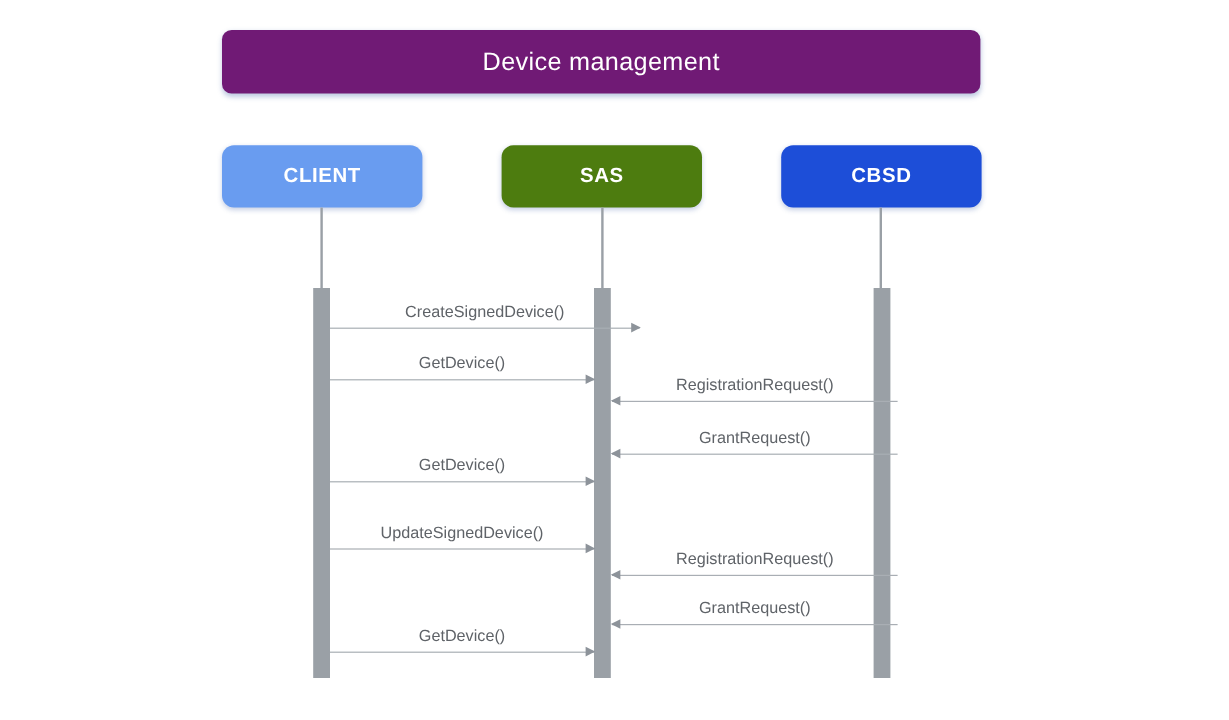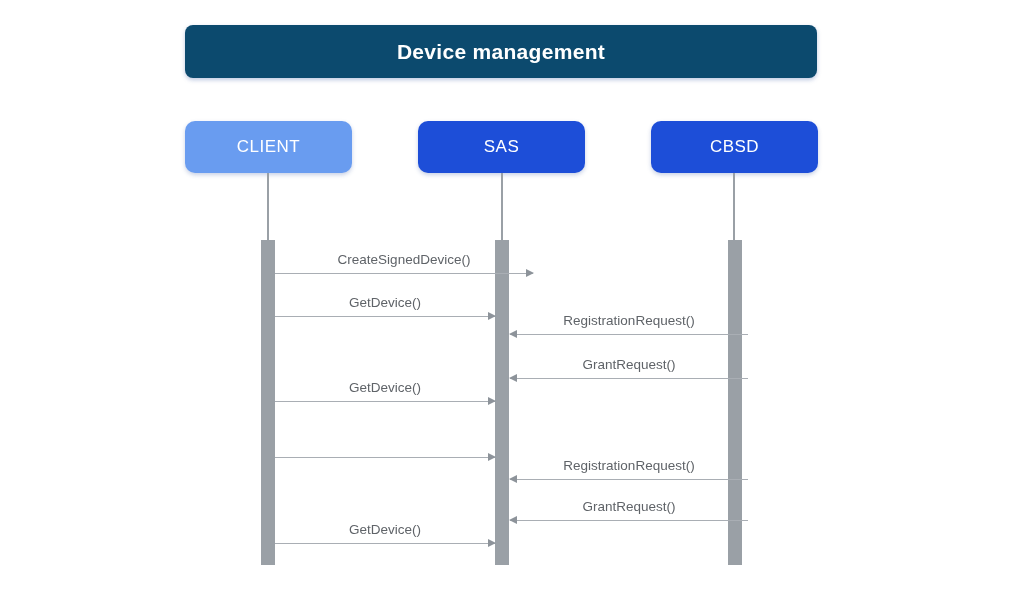--- a/index.html
+++ b/index.html
@@ -16,50 +16,50 @@
     overflow: hidden;
   }
 
   
   .title-banner {
     position: absolute;
     left: 185px;
     top: 25px;
     width: 632px;
     height: 53px;
-    background: #0c4a6e;
+    background: #701a75;
     border-radius: 8px;
     box-shadow: 0 2px 4px rgba(70, 100, 170, 0.35);
     display: flex;
     align-items: center;
     justify-content: center;
     color: #ffffff;
     font-size: 21px;
-    font-weight: 700;
+    font-weight: 400;
     letter-spacing: 0.3px;
   }
 
   
   .actor {
     position: absolute;
     top: 121px;
     width: 167px;
     height: 52px;
     border-radius: 10px;
     box-shadow: 0 2px 4px rgba(70, 100, 170, 0.30);
     display: flex;
     align-items: center;
     justify-content: center;
     color: #ffffff;
     font-size: 17px;
-    font-weight: 400;
+    font-weight: 700;
     letter-spacing: 0.5px;
   }
   .actor-client { left: 185px; background: #699CF0; }
-  .actor-sas    { left: 418px; background: #1d4ed8; }
+  .actor-sas    { left: 418px; background: #4d7c0f; }
   .actor-cbsd   { left: 651px; background: #1d4ed8; }
 
   
   .lifeline {
     position: absolute;
     top: 173px;
     width: 1.5px;
     height: 68px;
     background: #9AA0A6;
   }
@@ -175,20 +175,21 @@
     <div class="msg-label">GrantRequest()</div>
     <div class="msg-line"></div>
   </div>
 
   <div class="message lane-left dir-right m4">
     <div class="msg-label">GetDevice()</div>
     <div class="msg-line"></div>
   </div>
 
   <div class="message lane-left dir-right m5">
+    <div class="msg-label">UpdateSignedDevice()</div>
     <div class="msg-line"></div>
   </div>
 
   <div class="message lane-right dir-left m6">
     <div class="msg-label">RegistrationRequest()</div>
     <div class="msg-line"></div>
   </div>
 
   <div class="message lane-right dir-left m7">
     <div class="msg-label">GrantRequest()</div>

